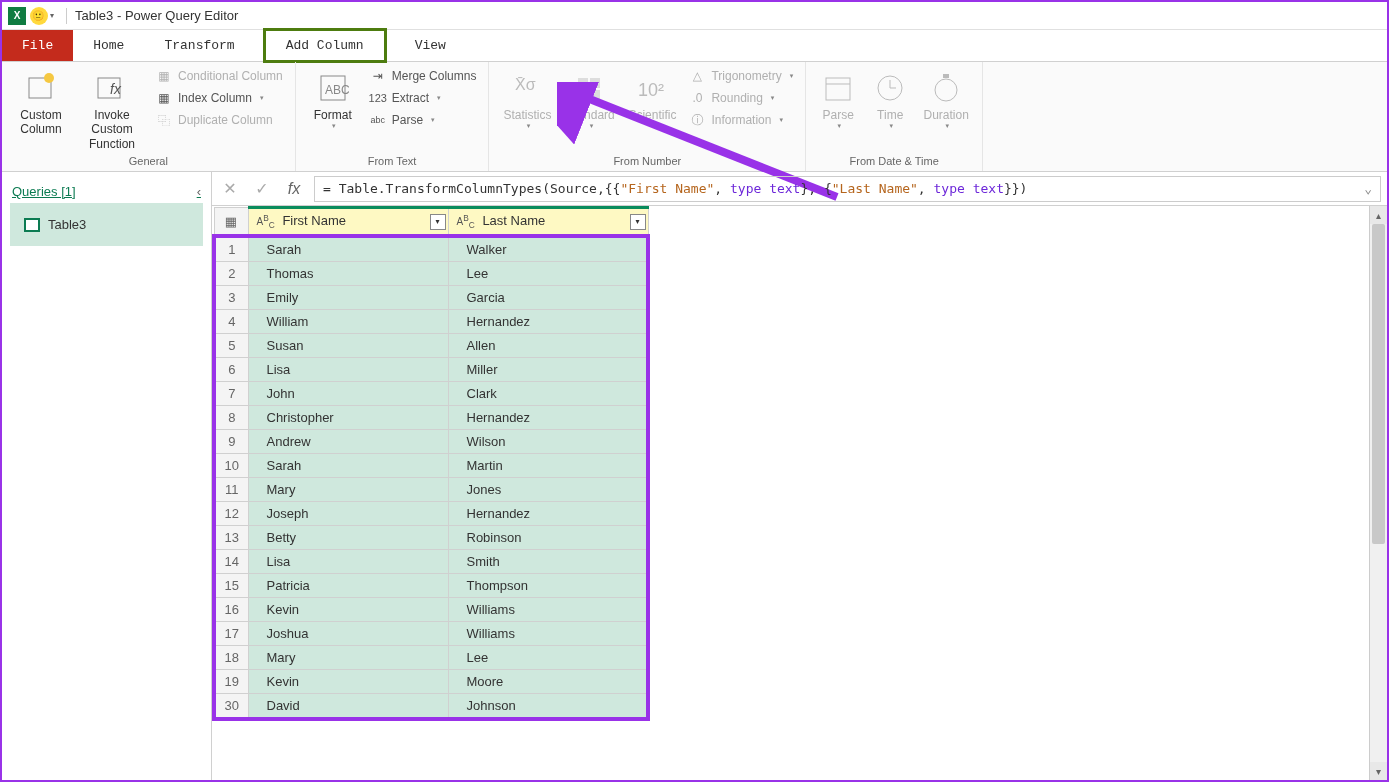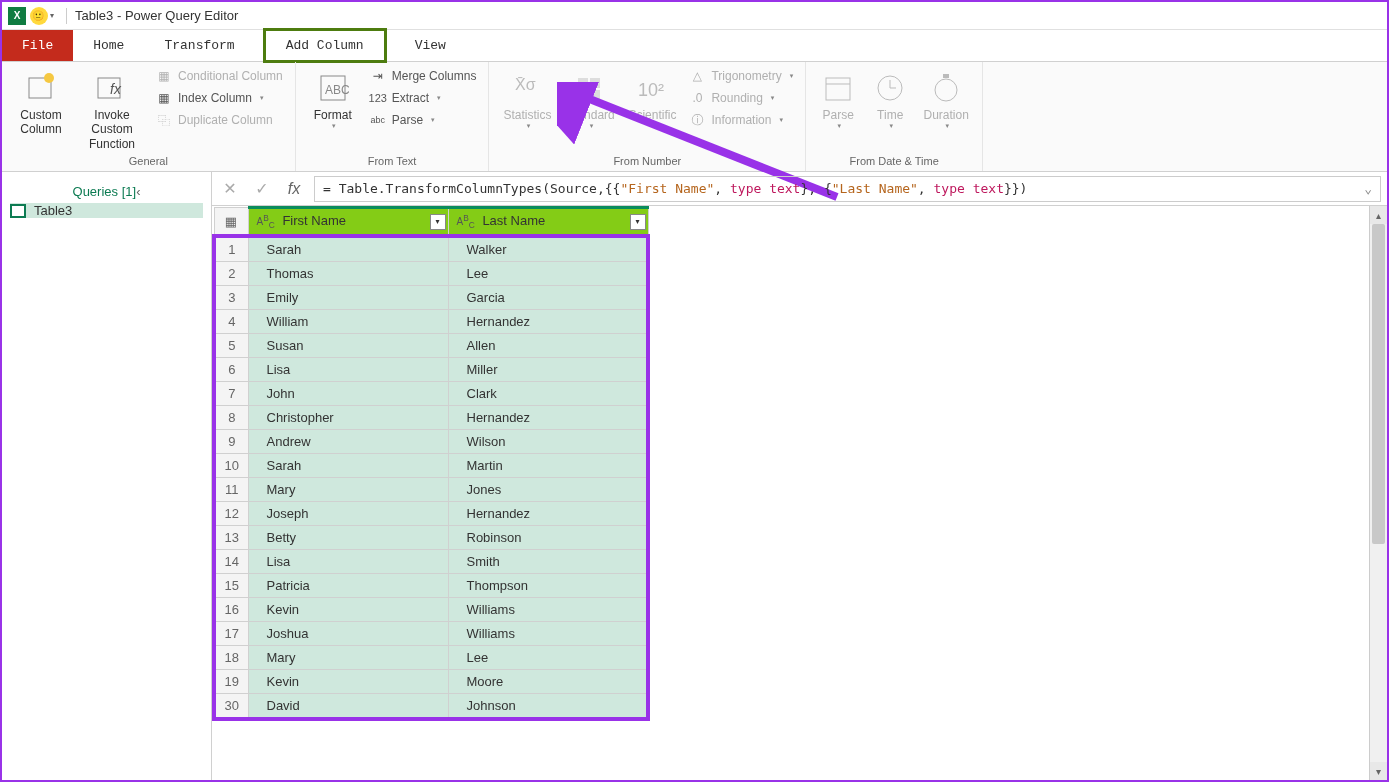--- a/index.html
+++ b/index.html
@@ -31,40 +31,40 @@
 .small-btn.disabled, .big-btn.disabled { color: #b0b0b0; }
 .small-ic { width: 16px; height: 16px; display: inline-flex; align-items: center; justify-content: center; font-size: 12px; }
 .drop { font-size: 7px; margin-left: 2px; color: #888; }
 
 
 .arrow { position: absolute; top: 80px; left: 555px; pointer-events: none; }
 
 
 .main { display: flex; height: calc(100% - 170px); }
 .sidebar { width: 210px; border-right: 1px solid #d0d0d0; padding: 8px; }
-.side-head { display: flex; justify-content: center; align-items: center; color: #0c7b52; font-size: 13px; padding: 4px 2px; }
-.side-item { display: flex; align-items: center; gap: 8px; padding: 0; background: #cfe8dd; cursor: pointer; }
+.side-head { display: flex; justify-content: space-between; align-items: center; color: #0c7b52; font-size: 13px; padding: 4px 2px; text-decoration: underline; }
+.side-item { display: flex; align-items: center; gap: 8px; padding: 14px; background: #cfe8dd; cursor: pointer; }
 .side-ic { width: 16px; height: 14px; background: #0c7b52; display: inline-block; position: relative; }
 .side-ic::before { content:""; position:absolute; top:2px; left:2px; right:2px; bottom:2px; background:#fff; }
 
 
 .content { flex: 1; display: flex; flex-direction: column; position: relative; }
 .fx-bar { height: 34px; display: flex; align-items: center; padding: 4px 6px; border-bottom: 1px solid #d0d0d0; gap: 8px; }
 .fx-btn { width: 24px; height: 24px; display:flex; align-items:center; justify-content:center; color:#aaa; cursor:pointer; font-size: 16px; }
 .fx-input { flex: 1; height: 26px; border: 1px solid #ccc; padding: 2px 8px; font-family: Consolas, monospace; font-size: 13px; display:flex; align-items:center; justify-content:space-between; }
 .fx-code .str { color: #b5651d; }
-.fx-code .kw { color: #be185d; }
+.fx-code .kw { color: #6d28d9; }
 
 
 .grid-wrap { flex: 1; overflow: hidden; position: relative; display:flex; }
 .grid-scroll { flex:1; overflow:hidden; position:relative; }
 .grid { border-collapse: collapse; }
 .grid th, .grid td { border: 1px solid #d0d0d0; font-size: 13px; text-align: left; }
 .grid th.rowhead, .grid td.rownum { width: 34px; text-align: center; background: #f4f4f4; color: #666; font-weight: normal; padding: 4px 0;}
-.grid th.colhead { background: #84cc16; color: #333; padding: 4px 8px; font-weight: normal; position: relative; height: 28px; margin-left: 34px; }
+.grid th.colhead { background: #fef9c3; color: #333; padding: 4px 8px; font-weight: normal; position: relative; height: 28px; margin-left: 34px; }
 .grid th.colhead.sel { border-top: 3px solid #0a8c5c; }
 .col-drop { position:absolute; right:2px; top:50%; transform:translateY(-50%); width:16px; height:16px; border:1px solid #888; background:#fff; display:flex; align-items:center; justify-content:center; font-size:8px;}
 .type-ic { font-size: 10px; color: #555; margin-right: 4px; }
 .grid td.cell { background: #cfe8dd; padding: 4px 18px; width: 200px; }
 .grid tbody { border: 4px solid #9932e8; }
 .vscroll { width: 18px; background: #f0f0f0; border-left:1px solid #ccc; position:relative; margin-left:auto; }
 .vscroll-up, .vscroll-down { height:18px; display:flex; align-items:center; justify-content:center; font-size:10px; color:#666; background:#e8e8e8;}
 .vscroll-down { position:absolute; bottom:0; width:100%;}
 .vscroll-thumb { position:absolute; top:18px; left:2px; right:2px; height:320px; background:#c8c8c8; border-radius:2px;}
 </style>

